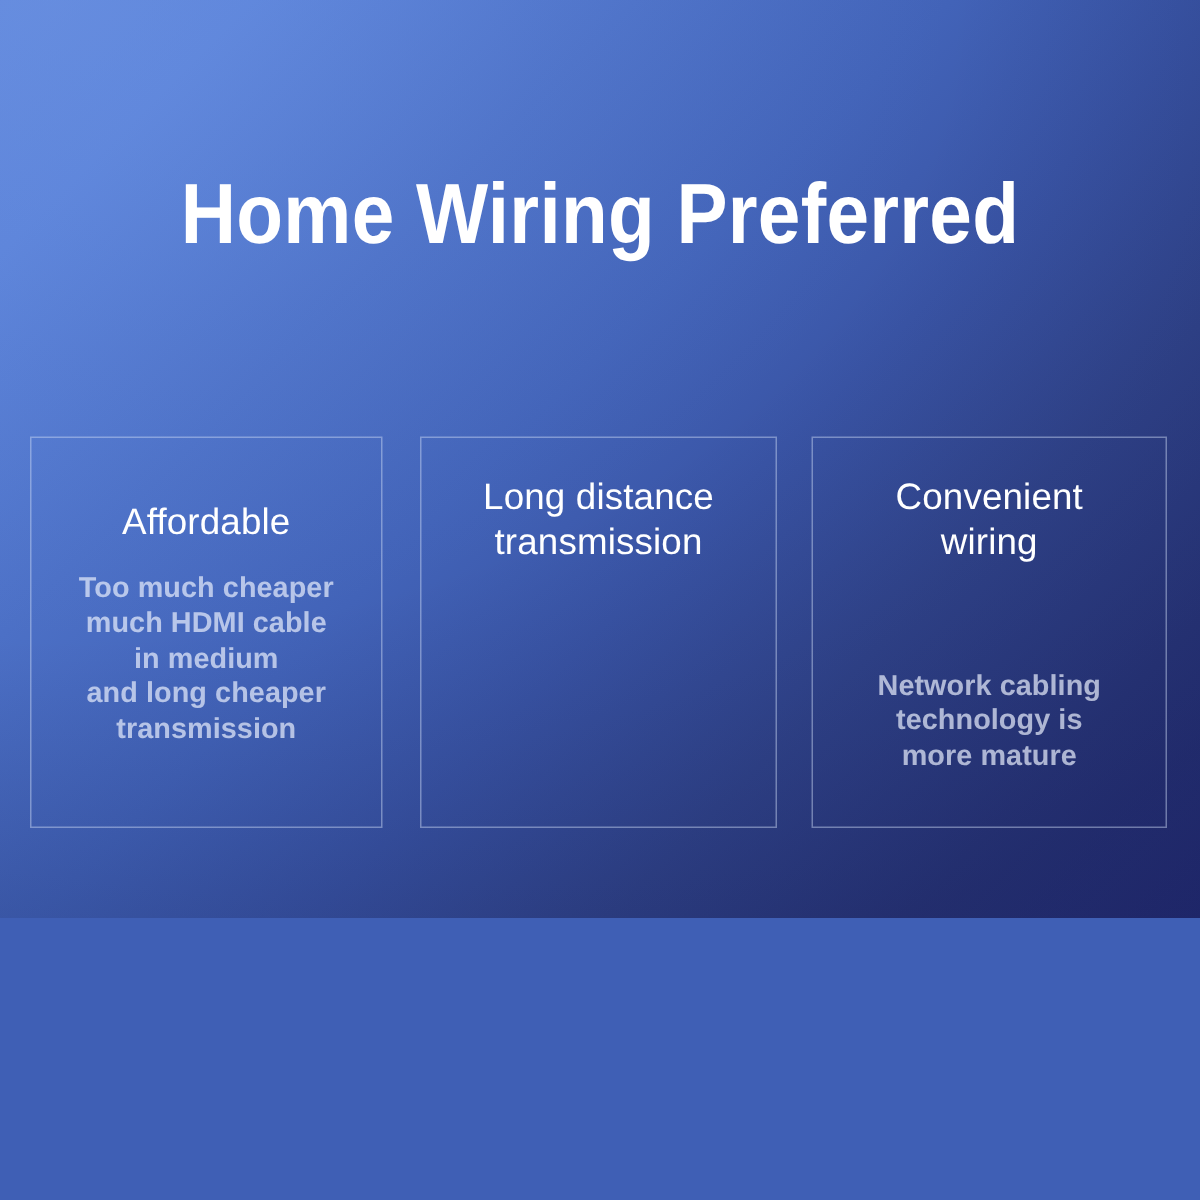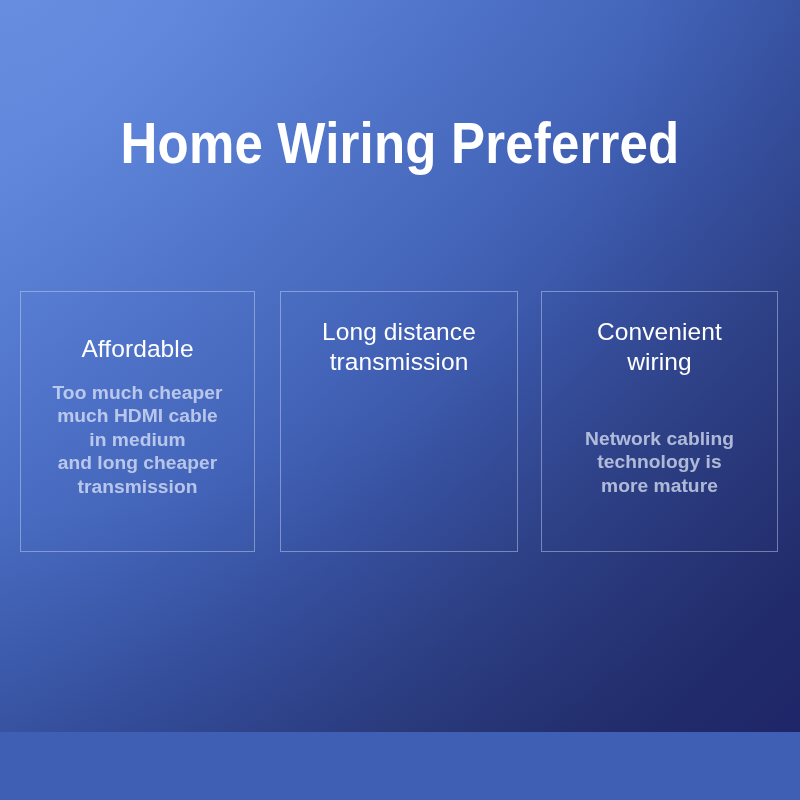--- a/index.html
+++ b/index.html
@@ -12,21 +12,21 @@
     height: 800px;
     overflow: hidden;
     font-family: "Liberation Sans", sans-serif;
     background: #3f5fb5;
   }
 
   
   .poster {
     position: relative;
     width: 800px;
-    height: 732px;
+    height: 612px;
     box-sizing: border-box;
     background:
       linear-gradient(135deg,
         #5f85da 0%,
         #5a81d8 12%,
         #4c70c6 30%,
         #4263b8 45%,
         #3a55a6 58%,
         #33478f 72%,
         #2c3a80 86%,
@@ -82,21 +82,21 @@
     border: 1px solid rgba(205, 218, 245, 0.46);
     background: transparent;
     display: flex;
     flex-direction: column;
     align-items: center;
     text-align: center;
     padding: 0 10px;
   }
   .card-1 { width: 235px; margin-right: 25px; }
   .card-2 { width: 238px; margin-right: 23px; }
-  .card-3 { width: 237px; }
+  .card-3 { width: 237px; gap: 19px; }
 
   .card-title {
     color: #ffffff;
     font-size: 24.5px;
     line-height: 30px;
     font-weight: 400;
     letter-spacing: 0.1px;
   }
   .card-1 .card-title { margin-top: 42px; }
   .card-2 .card-title { margin-top: 25px; }

